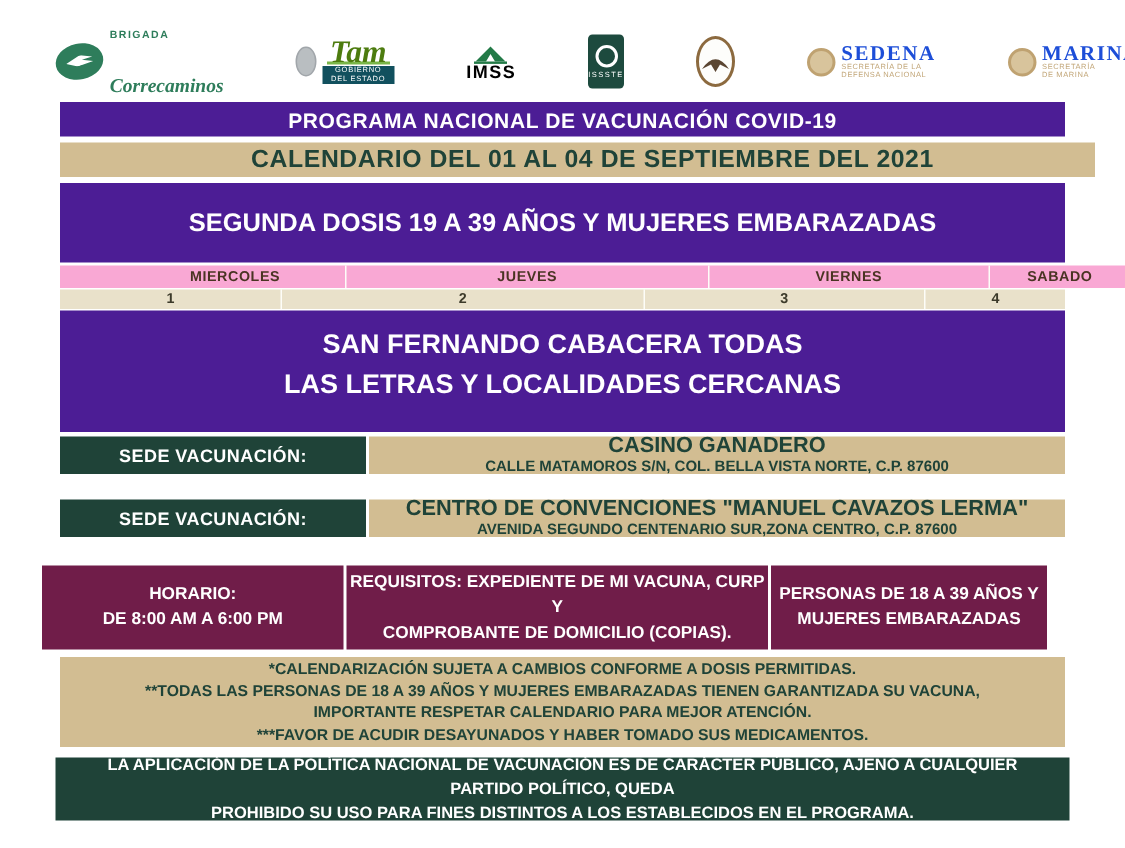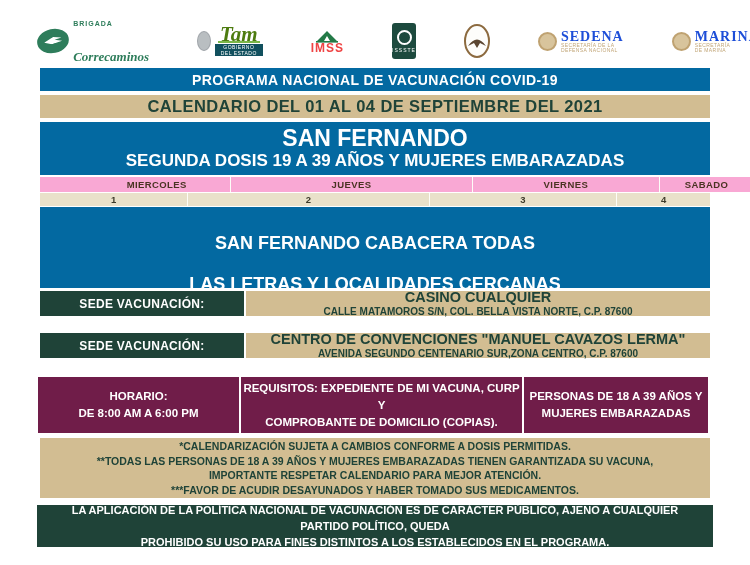--- a/index.html
+++ b/index.html
@@ -21,64 +21,64 @@
   .brig-oval{width:32px;height:24px;border-radius:50%;background:#2e7d5b;position:relative;transform:rotate(-12deg);}
   .brig-oval:after{content:"";position:absolute;left:7px;top:8px;width:18px;height:7px;background:#fff;
                    clip-path:polygon(0 55%,55% 0,100% 35%,60% 45%,100% 80%,40% 100%);}
   .brig-t1{font-size:7px;font-weight:bold;color:#2e7d5b;letter-spacing:1px;text-align:left;}
   .brig-t2{font-family:"Liberation Serif",serif;font-style:italic;font-size:13px;font-weight:bold;color:#2e7d5b;line-height:11px;margin-top:24px;}
   .tam-seal{width:20px;height:20px;border-radius:50%;background:#a8aeb2;border:1px solid #8a9096;box-sizing:border-box;opacity:.8;}
   .tam-word{font-family:"Liberation Serif",serif;font-style:italic;font-weight:bold;font-size:21px;
             color:#4d7c0f;line-height:14px;border-bottom:2px solid #7ab648;padding:0 2px;}
   .tam-bar{margin-top:1px;background:#11505e;color:#fff;font-size:5px;line-height:6px;padding:0 2px;letter-spacing:.5px;}
   .imss-eagle{width:24px;height:13px;}
-  .imss-word{font-size:12px;font-weight:bold;color:#ef4444;letter-spacing:1px;line-height:10px;}
+  .imss-word{font-size:12px;font-weight:bold;color:#000000;letter-spacing:1px;line-height:10px;}
   .issste-box{width:40px;height:36px;background:#1d4a3e;border-radius:3px;display:flex;flex-direction:column;
               align-items:center;justify-content:center;gap:2px;}
   .issste-ring{width:15px;height:15px;border-radius:50%;border:2px solid #fff;box-sizing:border-box;}
   .issste-word{color:#fff;font-size:5px;letter-spacing:1px;}
   .seal-eagle{width:34px;height:34px;border-radius:50%;background:#fdfdfb;border:2px solid #8c6a3f;
               box-sizing:border-box;display:flex;align-items:center;justify-content:center;}
   .sec-seal{width:19px;height:19px;border-radius:50%;background:#d8c49c;border:2px solid #bfa271;box-sizing:border-box;}
   .sec-name{font-family:"Liberation Serif",serif;font-weight:bold;font-size:14px;color:#1d4ed8;letter-spacing:1px;line-height:13px;text-align:left;}
   .sec-sub{font-size:5px;color:#c2a678;letter-spacing:.4px;line-height:5px;text-align:left;}
 
   
-  .bar-green{background:#0369a1;color:#fff;}
+  .bar-green{background:#4c1d95;color:#fff;}
   .bar-tan{background:#d2bd92;color:#1f4338;}
   .banner1{left:40px;top:68px;width:670px;height:23px;font-weight:bold;font-size:14px;letter-spacing:.4px;}
-  .banner2{left:40px;top:95px;width:670px;height:23px;font-weight:bold;font-size:16.5px;letter-spacing:.4px;}
+  .banner2{left:40px;top:95px;width:670px;height:23px;font-weight:bold;font-size:16.5px;letter-spacing:.4px;padding-left:20px;}
 
   .loc-block{left:40px;top:122px;width:670px;height:53px;}
   .loc-name{font-size:23px;font-weight:bold;line-height:25px;}
   .loc-sub{font-size:17px;font-weight:bold;line-height:20px;}
 
   .days{left:40px;top:177px;width:670px;}
   .day-row{display:flex;width:100%;}
   .day-head{height:15px;background:#f9a8d4;padding-left:43px;}
   .day-num{height:13px;background:#e9e1ca;margin-top:1px;}
   .day-cell{display:flex;align-items:center;justify-content:center;box-sizing:border-box;}
   .day-cell+.day-cell{border-left:1px solid #fdfdf8;}
   .dc0{width:22%;} .dc1{width:36%;} .dc2{width:28%;} .dc3{width:14%;}
   .day-name{font-size:9.5px;font-weight:bold;color:#4a3423;letter-spacing:.4px;}
   .day-no{font-size:9.5px;font-weight:bold;color:#3c3a2a;}
 
   .cov-block{left:40px;top:207px;width:670px;height:81px;justify-content:flex-start;padding-top:9px;box-sizing:border-box;}
-  .cov-line{font-size:18px;font-weight:bold;line-height:27px;margin-top:14px;}
+  .cov-line{font-size:18px;font-weight:bold;line-height:27px;}
 
   .venue{left:40px;width:670px;height:25px;display:flex;}
   .v1{top:291px;} .v2{top:333px;}
   .venue-label{width:204px;background:#1f4338;color:#fff;font-weight:bold;font-size:12px;
                display:flex;align-items:center;justify-content:center;letter-spacing:.3px;}
   .venue-body{flex:1;margin-left:2px;background:#d2bd92;color:#1f4338;display:flex;flex-direction:column;
               align-items:center;justify-content:center;}
   .venue-name{font-size:14.5px;font-weight:bold;line-height:17px;}
   .venue-addr{font-size:10px;font-weight:bold;line-height:12px;}
 
-  .info{left:38px;top:377px;width:670px;height:56px;display:flex;}
+  .info{left:28px;top:377px;width:670px;height:56px;display:flex;}
   .info-cell{background:#701d49;color:#fff;display:flex;flex-direction:column;align-items:center;
              justify-content:center;text-align:center;}
   .ic0{width:201px;} .ic1{width:281px;margin:0 2px;} .ic2{flex:1;}
   .info-line{font-size:11.5px;font-weight:bold;line-height:17px;}
 
   .notes{left:40px;top:438px;width:670px;height:60px;background:#d2bd92;color:#1f4338;
          display:flex;flex-direction:column;align-items:center;justify-content:center;}
   .note-line{font-size:10.5px;font-weight:bold;line-height:14.5px;text-align:right;}
 
   .footer{left:37px;top:505px;width:676px;height:42px;background:#1f4338;color:#fff;padding:0 10px;box-sizing:border-box;}
@@ -164,21 +164,20 @@
         <div class="sec-sub">SECRETARÍA DE</div>
         <div class="sec-sub">BIENESTAR</div>
       </div>
     </div>
   </div>
 
   <div class="abs ctr bar-green banner1">PROGRAMA NACIONAL DE VACUNACIÓN COVID-19</div>
   <div class="abs ctr bar-tan banner2">CALENDARIO DEL 01 AL 04 DE SEPTIEMBRE DEL 2021</div>
 
   <div class="abs col bar-green loc-block">
-    <div class="loc-name">SAN FERNANDO</div>
     <div class="loc-sub">SEGUNDA DOSIS 19 A 39 AÑOS Y MUJERES EMBARAZADAS</div>
   </div>
 
   <div class="abs days">
     <div class="day-row day-head">
       <div class="day-cell dc0">
           <span class="day-name">MIERCOLES</span>
         </div>
       <div class="day-cell dc1">
           <span class="day-name">JUEVES</span>
@@ -207,21 +206,21 @@
   </div>
 
   <div class="abs col bar-green cov-block">
     <div class="cov-line">SAN FERNANDO CABACERA TODAS</div>
     <div class="cov-line">LAS LETRAS Y LOCALIDADES CERCANAS</div>
   </div>
 
   <div class="abs venue v1">
     <div class="venue-label">SEDE VACUNACIÓN:</div>
     <div class="venue-body">
-      <div class="venue-name">CASINO CUALQUIER</div>
+      <div class="venue-name">CASINO GANADERO</div>
       <div class="venue-addr">CALLE MATAMOROS S/N, COL. BELLA VISTA NORTE, C.P. 87600</div>
     </div>
   </div>
 
   <div class="abs venue v2">
     <div class="venue-label">SEDE VACUNACIÓN:</div>
     <div class="venue-body">
       <div class="venue-name">CENTRO DE CONVENCIONES "MANUEL CAVAZOS LERMA"</div>
       <div class="venue-addr">AVENIDA SEGUNDO CENTENARIO SUR,ZONA CENTRO, C.P. 87600</div>
     </div>

